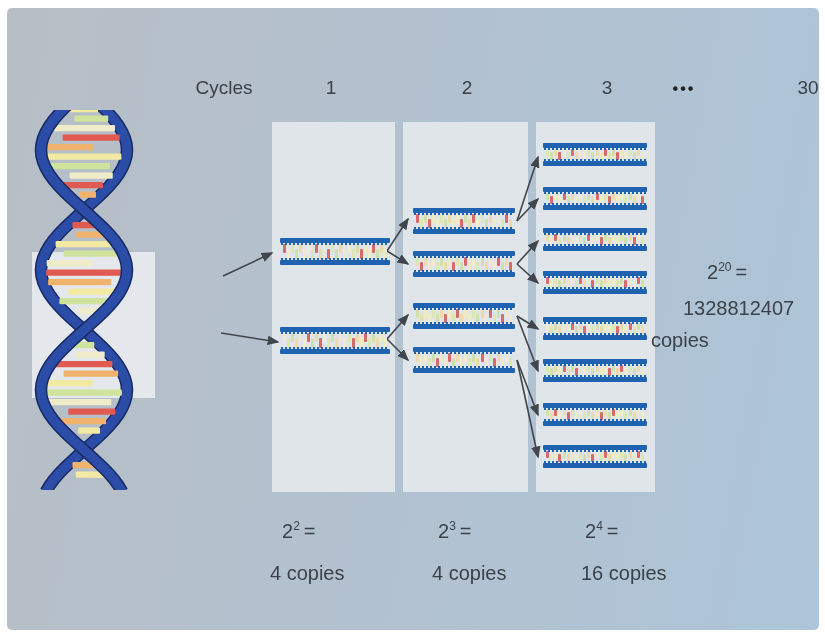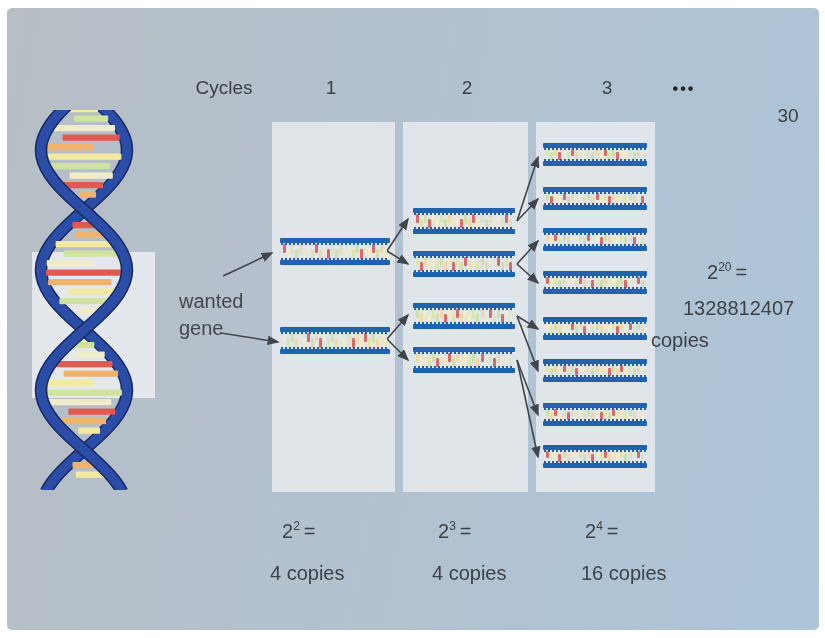--- a/index.html
+++ b/index.html
@@ -77,30 +77,26 @@
         <rect x="48.7" y="361.5" width="29.0" height="6.2" rx="1" fill="#f2e9a2"></rect>
         <polyline points="43.7,-8 37.5,-2 31.7,4 26.6,10 22.2,16 18.7,22 16.1,28 14.5,34 14.0,40 14.5,46 16.1,52 18.7,58 22.2,64 26.6,70 31.7,76 37.5,82 43.7,88 50.3,94 57.0,100 63.7,106 70.3,112 76.5,118 82.3,124 87.4,130 91.8,136 95.3,142 97.9,148 99.5,154 100.0,160 99.5,166 97.9,172 95.3,178 91.8,184 87.4,190 82.3,196 76.5,202 70.3,208 63.7,214 57.0,220 50.3,226 43.7,232 37.5,238 31.7,244 26.6,250 22.2,256 18.7,262 16.1,268 14.5,274 14.0,280 14.5,286 16.1,292 18.7,298 22.2,304 26.6,310 31.7,316 37.5,322 43.7,328 50.3,334 57.0,340 63.7,346 70.3,352 76.5,358 82.3,364 87.4,370 91.8,376 95.3,382" fill="none" stroke="#182a63" stroke-width="12.5"></polyline>
         <polyline points="43.7,-8 37.5,-2 31.7,4 26.6,10 22.2,16 18.7,22 16.1,28 14.5,34 14.0,40 14.5,46 16.1,52 18.7,58 22.2,64 26.6,70 31.7,76 37.5,82 43.7,88 50.3,94 57.0,100 63.7,106 70.3,112 76.5,118 82.3,124 87.4,130 91.8,136 95.3,142 97.9,148 99.5,154 100.0,160 99.5,166 97.9,172 95.3,178 91.8,184 87.4,190 82.3,196 76.5,202 70.3,208 63.7,214 57.0,220 50.3,226 43.7,232 37.5,238 31.7,244 26.6,250 22.2,256 18.7,262 16.1,268 14.5,274 14.0,280 14.5,286 16.1,292 18.7,298 22.2,304 26.6,310 31.7,316 37.5,322 43.7,328 50.3,334 57.0,340 63.7,346 70.3,352 76.5,358 82.3,364 87.4,370 91.8,376 95.3,382" fill="none" stroke="#2b4da8" stroke-width="9.5"></polyline>
       </svg>
 
     <div class="hdr" style="left:217px;">Cycles</div>
     <div class="hdr" style="left:324px;">1</div>
     <div class="hdr" style="left:460px;">2</div>
     <div class="hdr" style="left:600px;">3</div>
     <div class="hdr dots" style="left:677px;">•••</div>
-    <div class="hdr" style="left:781px;margin-top:28px;">30</div>
+    <div class="hdr" style="left:801px;">30</div>
 
     <div class="panel p1" id="panel0"></div>
     <div class="panel p2" id="panel1"></div>
     <div class="panel p3" id="panel2"></div>
 
-    <div class="ann">
-      <div>wanted</div>
-      <div>gene</div>
-    </div>
 
     <svg class="overlay" id="arrows" width="812" height="622" viewBox="0 0 812 622">
         <defs>
           <marker id="ah" markerWidth="9" markerHeight="8" refX="6.5" refY="3" orient="auto">
   <path d="M0,0 L7.5,3 L0,6 z" fill="#41464c"></path>
           </marker>
         </defs>
         <line x1="216" y1="268" x2="265" y2="245" stroke="#41464c" stroke-width="1.6" marker-end="url(#ah)"></line>
         <line x1="214" y1="325" x2="271" y2="334" stroke="#41464c" stroke-width="1.6" marker-end="url(#ah)"></line>
         <line x1="380" y1="243" x2="401" y2="211" stroke="#41464c" stroke-width="1.6" marker-end="url(#ah)"></line>

